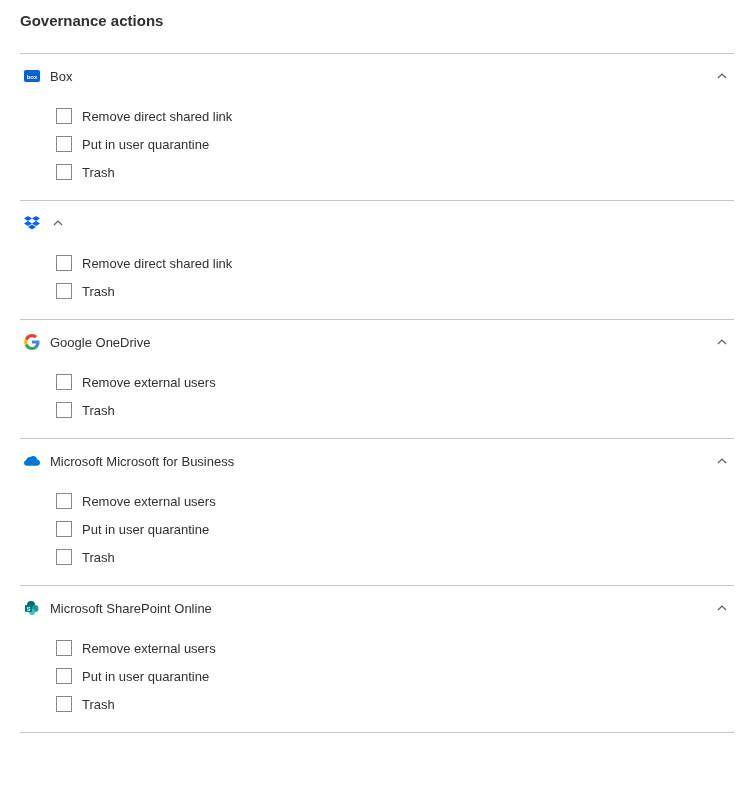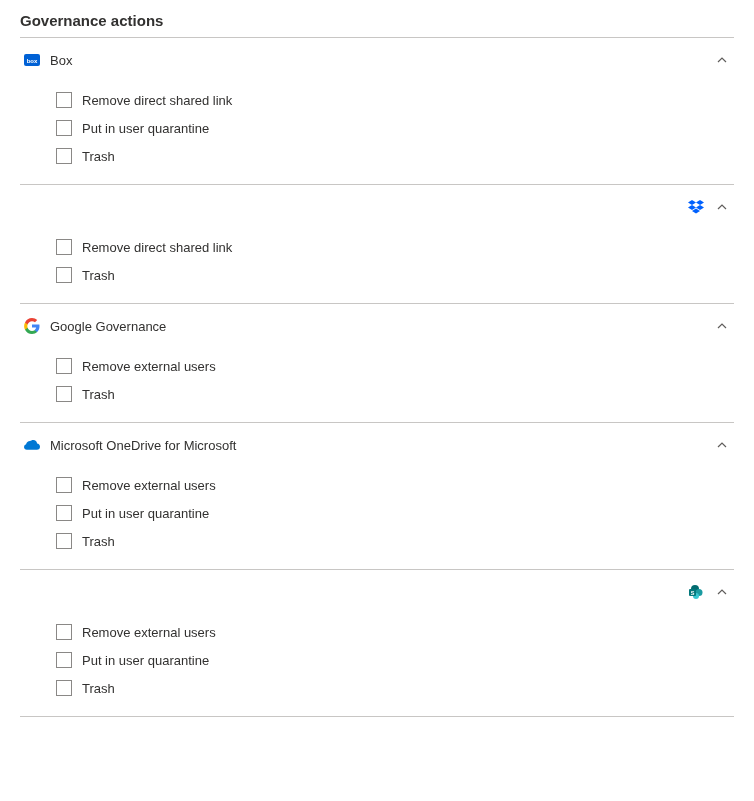--- a/index.html
+++ b/index.html
@@ -6,31 +6,30 @@
     body {
       font-family: "Segoe UI", -apple-system, BlinkMacSystemFont, sans-serif;
       font-size: 13px;
       color: #323130;
       background: #fff;
       padding: 12px 20px;
     }
     .page-title {
       font-size: 15px;
       font-weight: 600;
-      margin-bottom: 8px;
+      margin-bottom: 24px;
     }
     .hr { border: none; border-top: 1px solid #c8c6c4; }
     .section { }
     .section-header {
       display: flex;
       align-items: center;
       padding: 14px 4px 14px 4px;
       cursor: pointer;
       user-select: none;
-      justify-content: flex-end;
     }
     .section-header .app-icon {
       width: 16px; height: 16px;
       display: inline-flex; align-items: center; justify-content: center;
       margin-right: 10px;
       flex: none;
     }
     .section-header .section-label {
       font-size: 13px;
       font-weight: 400;
@@ -136,21 +135,21 @@
 <div class="section">
   <div class="section-header">
     <span class="app-icon">
       <svg viewBox="0 0 16 16" width="16" height="16">
         <path d="M15.5 8.17c0-.55-.05-1.08-.14-1.59H8v3.01h4.21a3.6 3.6 0 0 1-1.56 2.36v1.96h2.53c1.48-1.36 2.33-3.37 2.33-5.74z" fill="#4285F4"></path>
         <path d="M8 16c2.11 0 3.88-.7 5.17-1.9l-2.53-1.96c-.7.47-1.6.75-2.65.75-2.04 0-3.76-1.38-4.38-3.23H1.01v2.03A8 8 0 0 0 8 16z" fill="#34A853"></path>
         <path d="M3.62 9.66a4.8 4.8 0 0 1 0-3.07V4.56H1.01a8 8 0 0 0 0 7.13l2.61-2.03z" fill="#FBBC05"></path>
         <path d="M8 3.17c1.15 0 2.18.4 2.99 1.17l2.24-2.24C11.88.85 10.11 0 8 0A8 8 0 0 0 1.01 4.56l2.61 2.03C4.24 4.74 5.96 3.17 8 3.17z" fill="#EA4335"></path>
       </svg>
     </span>
-    <span class="section-label">Google Governance</span>
+    <span class="section-label">Google OneDrive</span>
     <span class="chevron">
       <svg viewBox="0 0 12 12" width="12" height="12">
           <path d="M2 8 L6 4 L10 8" fill="none" stroke="#605e5c" stroke-width="1.2"></path>
         </svg>
     </span>
   </div>
   <div class="section-body">
     <div class="check-row">
       <span class="checkbox"></span>
       <span class="check-label">Remove external users</span>
@@ -163,21 +162,21 @@
 </div>
 <hr class="divider">
 
 <div class="section">
   <div class="section-header">
     <span class="app-icon">
       <svg viewBox="0 0 16 16" width="16" height="16">
         <path d="M6 4c-2 0-3.6 1.4-3.9 3.3A2.8 2.8 0 0 0 0 10c0 1.5 1.2 2.8 2.8 2.8h10A3.2 3.2 0 0 0 16 9.6c0-1.7-1.3-3-2.9-3.2A4 4 0 0 0 9.3 3C7.9 3 6.7 3.7 6 4z" fill="#0078d4"></path>
       </svg>
     </span>
-    <span class="section-label">Microsoft OneDrive for Microsoft</span>
+    <span class="section-label">Microsoft Microsoft for Business</span>
     <span class="chevron">
       <svg viewBox="0 0 12 12" width="12" height="12">
           <path d="M2 8 L6 4 L10 8" fill="none" stroke="#605e5c" stroke-width="1.2"></path>
         </svg>
     </span>
   </div>
   <div class="section-body">
     <div class="check-row">
       <span class="checkbox"></span>
       <span class="check-label">Remove external users</span>
@@ -198,20 +197,21 @@
   <div class="section-header">
     <span class="app-icon">
       <svg viewBox="0 0 16 16" width="16" height="16">
         <circle cx="7" cy="5" r="4" fill="#036c70"></circle>
         <circle cx="11" cy="8.5" r="3.5" fill="#1a9ba1"></circle>
         <circle cx="8" cy="12" r="3" fill="#37c6d0"></circle>
         <rect x="1" y="5" width="7" height="7" rx="1" fill="#03787c"></rect>
         <text x="4.5" y="10.5" font-size="5.5" font-family="Arial" fill="#fff" text-anchor="middle" font-weight="bold">S</text>
       </svg>
     </span>
+    <span class="section-label">Microsoft SharePoint Online</span>
     <span class="chevron">
       <svg viewBox="0 0 12 12" width="12" height="12">
           <path d="M2 8 L6 4 L10 8" fill="none" stroke="#605e5c" stroke-width="1.2"></path>
         </svg>
     </span>
   </div>
   <div class="section-body">
     <div class="check-row">
       <span class="checkbox"></span>
       <span class="check-label">Remove external users</span>

